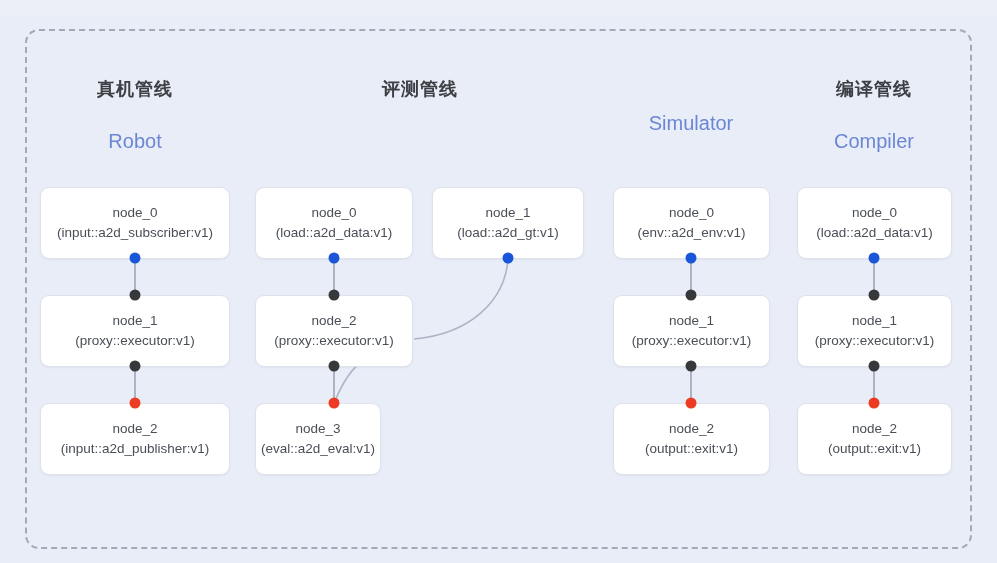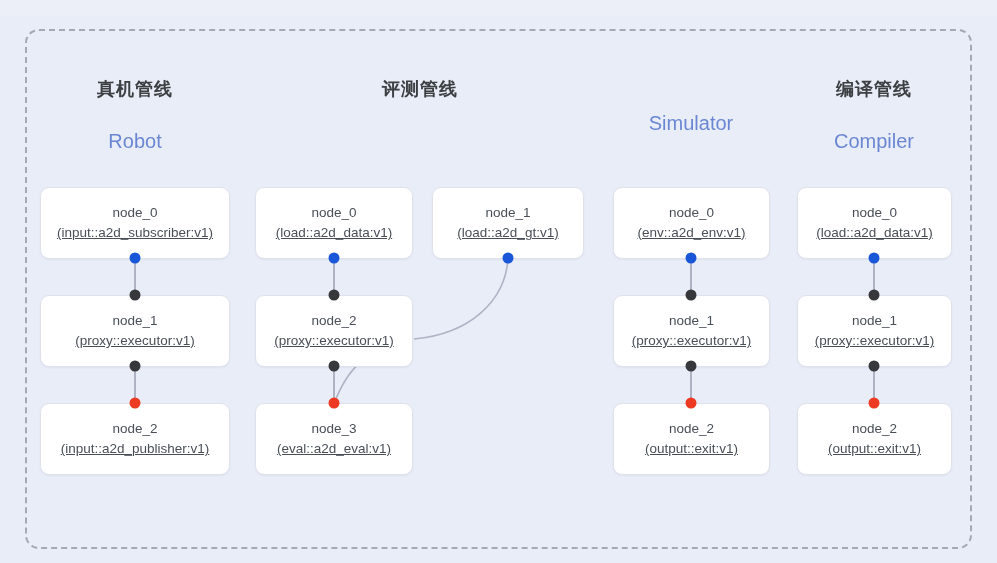--- a/index.html
+++ b/index.html
@@ -90,21 +90,20 @@
     font-size: 13.5px;
     color: #4a4f57;
     line-height: 1.45;
     white-space: nowrap;
   }
   .node .ntype {
     font-size: 13.5px;
     color: #4a4f57;
     line-height: 1.45;
     white-space: nowrap;
-    text-decoration: underline;
   }
 
   
   .port {
     position: absolute;
     width: 11px;
     height: 11px;
     border-radius: 50%;
     z-index: 5;
     transform: translate(-50%, -50%);
@@ -182,21 +181,21 @@
     <span class="ntype">(load::a2d_data:v1)</span>
   </div>
   <div class="node" style="left:432px; top:171px; width:152px; height:72px;">
     <span class="nid">node_1</span>
     <span class="ntype">(load::a2d_gt:v1)</span>
   </div>
   <div class="node" style="left:255px; top:279px; width:158px; height:72px;">
     <span class="nid">node_2</span>
     <span class="ntype">(proxy::executor:v1)</span>
   </div>
-  <div class="node" style="left:255px; top:387px; width:158px; height:72px;">
+  <div class="node" style="left:255px; top:387px; width:126px; height:72px;">
     <span class="nid">node_3</span>
     <span class="ntype">(eval::a2d_eval:v1)</span>
   </div>
 
   <div class="port out-blue" style="left:334px; top:242px;"></div>
   <div class="port out-blue" style="left:508px; top:242px;"></div>
   <div class="port in-black" style="left:334px; top:279px;"></div>
   <div class="port in-black" style="left:334px; top:350px;"></div>
   <div class="port in-red" style="left:334px; top:387px;"></div>
 

